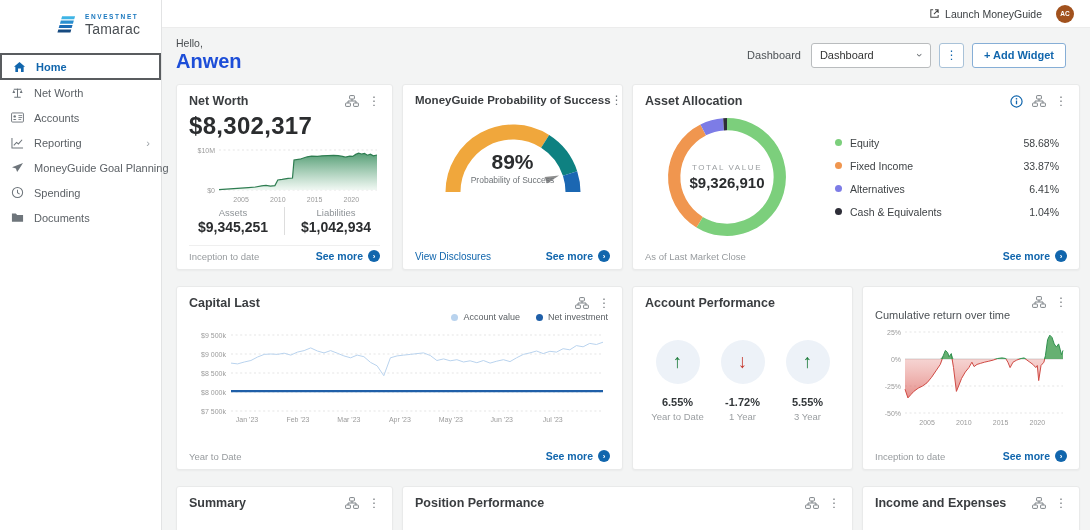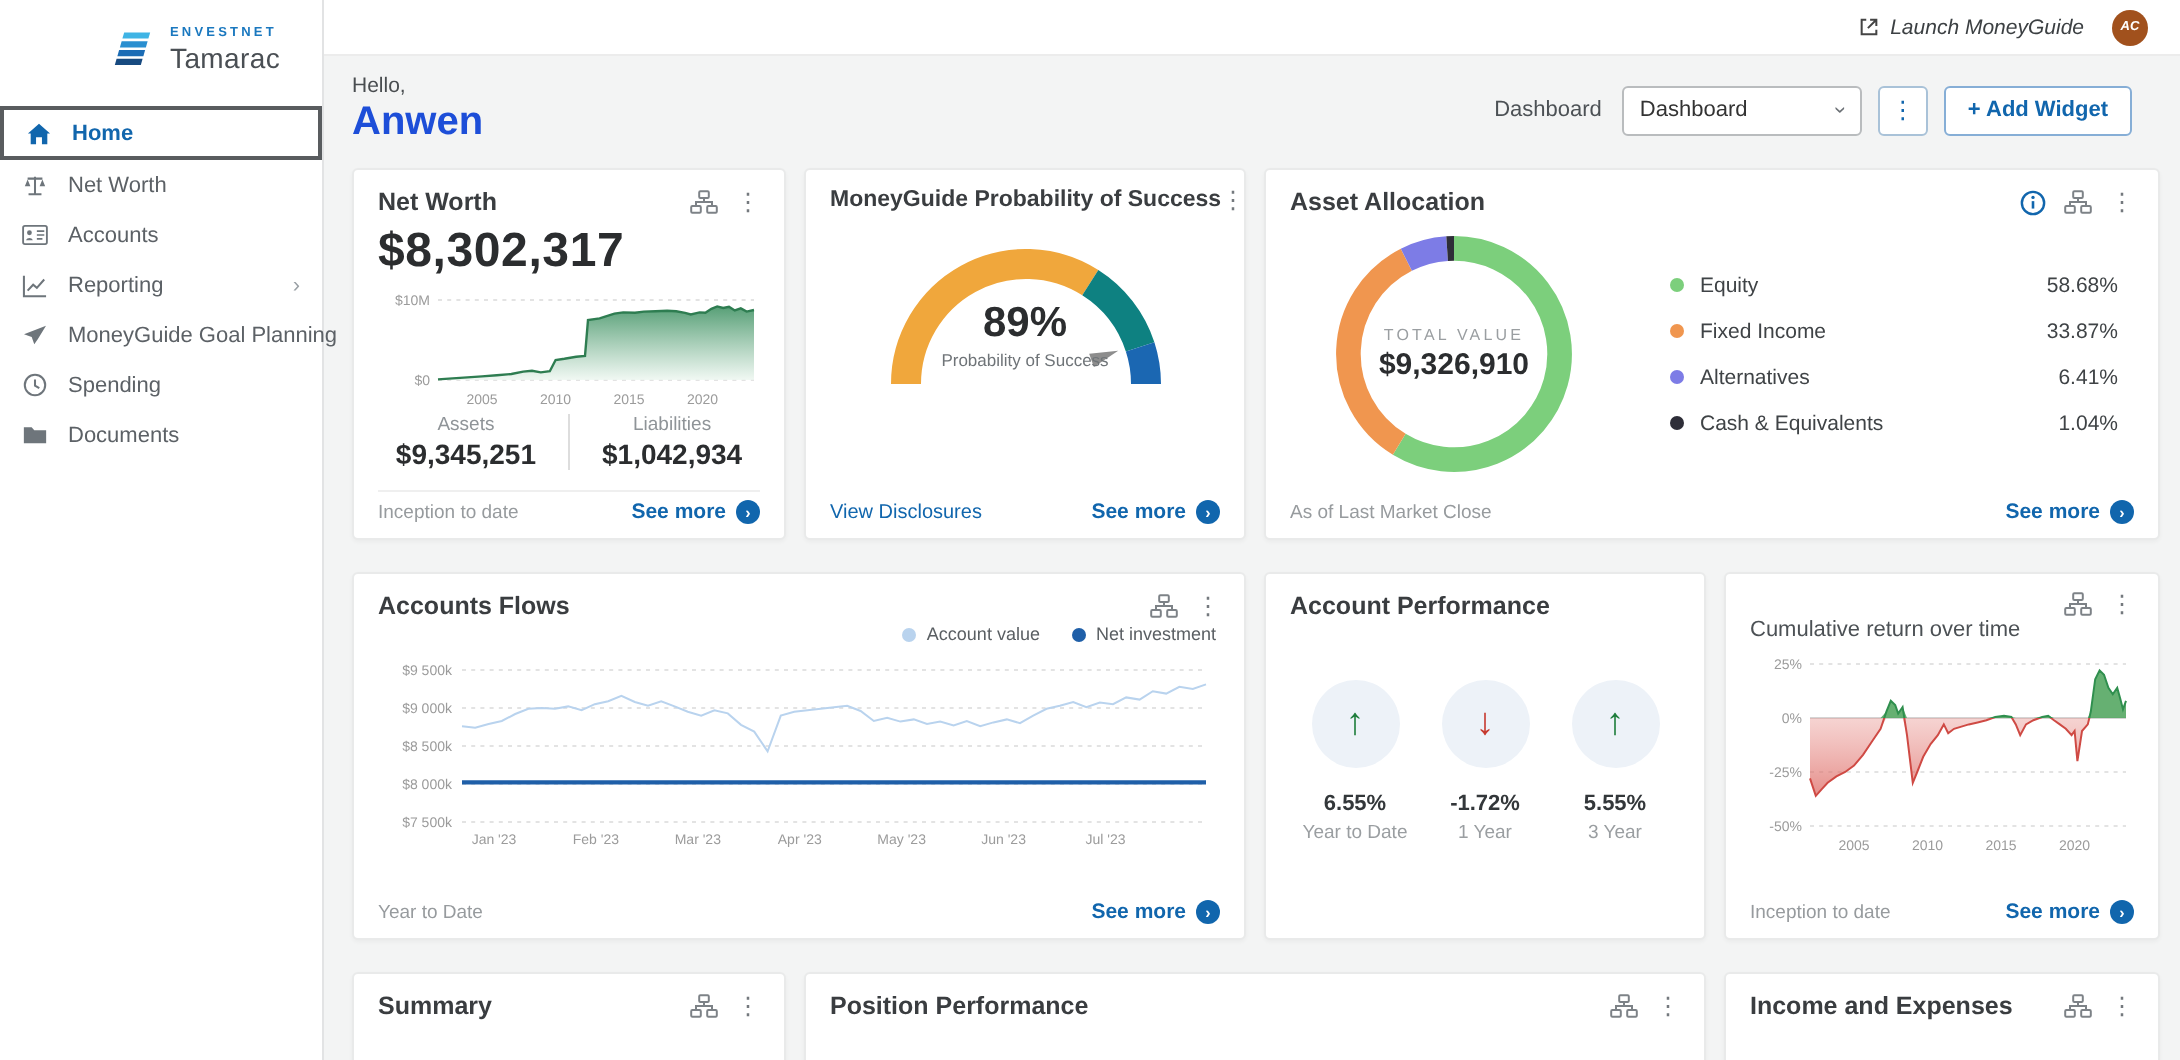--- a/index.html
+++ b/index.html
@@ -16,21 +16,21 @@
     font-size:11px;color:#5c6166;cursor:pointer;white-space:nowrap;}
   .nav-item svg{flex:none;}
   .nav-item .chev{margin-left:auto;color:#9aa0a5;font-size:11px;}
   .nav-item.active{border:2px solid #595c5f;color:#1166ad;font-weight:bold;height:27px;}
   .nav-ic{color:#6e757b;}
   .nav-item.active .nav-ic{color:#1166ad;}
 
   
   .main{flex:1;display:flex;flex-direction:column;min-width:0;}
   .topbar{height:28px;flex:none;background:#fff;border-bottom:1px solid #ececec;
-    display:flex;justify-content:flex-end;align-items:center;gap:14px;padding:0 16px;font-style:italic;}
+    display:flex;justify-content:flex-end;align-items:center;gap:14px;padding:0 16px;}
   .launch{display:flex;align-items:center;gap:5px;font-size:10.5px;color:#3c4043;cursor:pointer;}
   .avatar{width:18px;height:18px;border-radius:50%;background:#a1511d;color:#fff;
     font-size:6.5px;font-weight:bold;display:flex;align-items:center;justify-content:center;cursor:pointer;}
   .content{flex:1;padding:0 24px 0 14px;overflow:hidden;}
   .greet-row{display:flex;justify-content:space-between;align-items:center;margin:9px 0 11px;}
   .hello{font-size:10.5px;color:#494d50;}
   .uname{font-size:20px;font-weight:bold;color:#1d4ed8;margin-top:1px;}
   .controls{display:flex;align-items:center;gap:8px;}
   .ctl-label{font-size:11px;color:#4c5155;margin-right:2px;}
   .select{width:120px;height:25px;border:1px solid #b9bcbe;border-radius:3px;background:#fff;
@@ -350,21 +350,21 @@
             <span class="foot-note">As of Last Market Close</span>
             <span class="see-more">
               <span>See more</span>
               <span class="more-arrow">›</span>
             </span>
           </div>
         </div>
 
         <div class="card" style="grid-area:cf">
           <div class="card-head">
-            <span class="card-title">Accounts Flows</span>
+            <span class="card-title">Capital Last</span>
             <span class="head-icons">
               <svg width="14" height="12" viewBox="0 0 14 12">
                   <rect x="4.6" y="0.6" width="4.8" height="3.4" rx="0.6" fill="none" stroke="#7d8287"></rect>
                   <rect x="0.6" y="8" width="4.8" height="3.4" rx="0.6" fill="none" stroke="#7d8287"></rect>
                   <rect x="8.6" y="8" width="4.8" height="3.4" rx="0.6" fill="none" stroke="#7d8287"></rect>
                   <path d="M7 4v2M3 8V6h8v2" fill="none" stroke="#7d8287"></path>
                 </svg>
               <span class="kebab">⋮</span>
             </span>
           </div>

